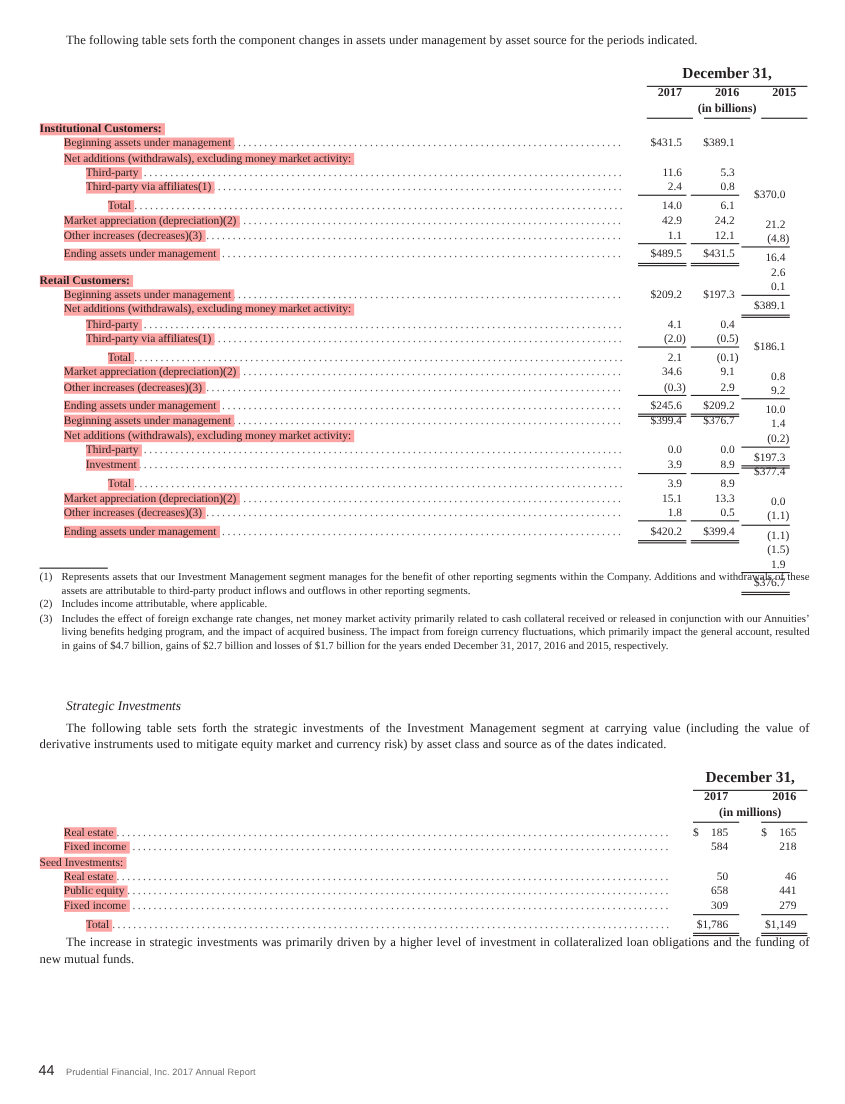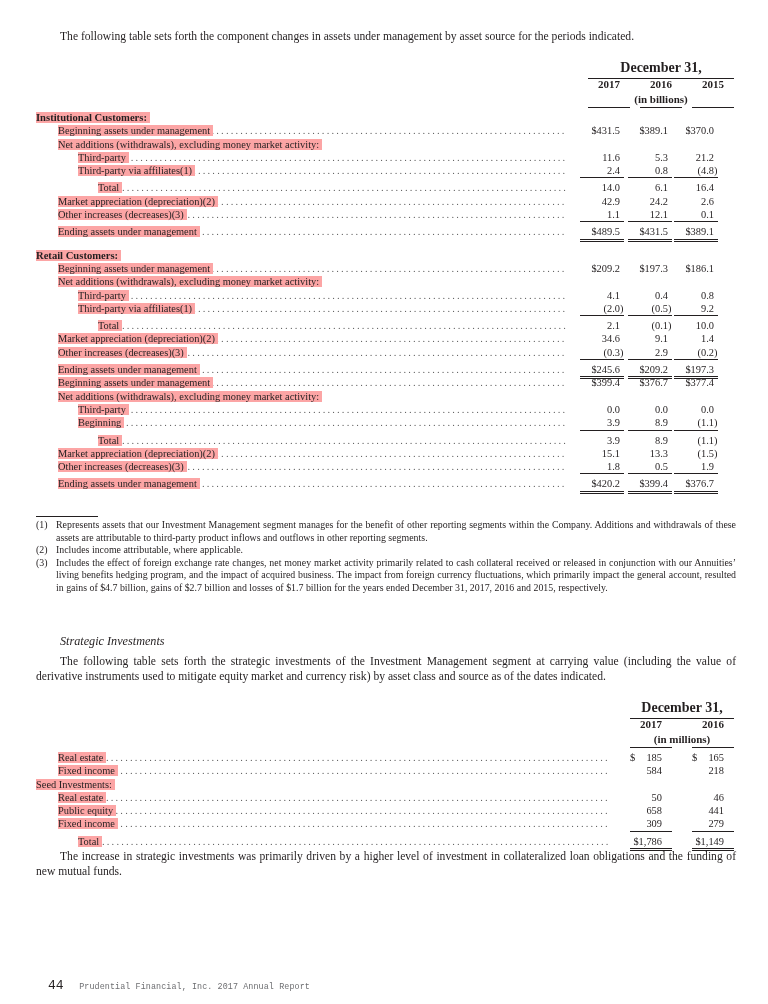--- a/index.html
+++ b/index.html
@@ -42,21 +42,21 @@
     position: absolute; left: 0; right: 0; top: 0; overflow: hidden; color: #555; letter-spacing: 2.2px;
   }
   .lbl.ind1 { left: 22px; width: 508px; }
   .lbl.ind2 { left: 42px; width: 488px; }
   .lbl.ind3 { left: 62px; width: 468px; }
   .hdr { font-weight: bold; font-size: 10.6px; }
   .v { position: absolute; width: 44px; text-align: right; }
   .v .p { display: inline-block; width: 4px; text-align: left; }
   .ul { border-bottom: 1px solid #231f20; }
   .dbl { border-bottom: 3px double #231f20; }
-  .c1 { left: 544px; } .c2 { left: 592px; } .c3 { left: 638px; }
+  .c1 { left: 544px; } .c2 { left: 592px; } .c3 { left: 638px; margin-top: 47px; }
 
   .footrule { position: absolute; left: 36px; top: 516px; width: 62px; border-top: 1px solid #231f20; }
   .notes { position: absolute; left: 36px; top: 519px; width: 700px; font-size: 9.9px; line-height: 12.6px; }
   .note { position: relative; padding-left: 20px; text-align: justify; }
   .note .n { position: absolute; left: 0; top: 0; }
 
   .sihead { position: absolute; left: 60px; top: 634px; font-style: italic; font-size: 12.2px; }
   .sipara {
     position: absolute; left: 36px; top: 655px; width: 700px; margin: 0;
     font-size: 11.6px; line-height: 14.5px; text-indent: 24px; text-align: justify;
@@ -69,21 +69,21 @@
   .si .lbl.ind1 { width: 550px; }
   .si .lbl.ind2 { width: 530px; }
   .s1 { left: 594px; } .s2 { left: 656px; }
   .si .v { width: 42px; }
   .si .v .p { width: 10px; }
 
   .closing {
     position: absolute; left: 36px; top: 850px; width: 700px; margin: 0;
     font-size: 11.6px; line-height: 14.5px; text-indent: 24px; text-align: justify;
   }
-  .folio { position: absolute; left: 48px; top: 964px; font-family: Liberation Mono, monospace; margin-top: 12px; }
+  .folio { position: absolute; left: 35px; top: 964px; font-family: Liberation Sans, sans-serif; }
   .folio .num { font-size: 13px; color: #231f20; }
   .folio .ttl { font-size: 8.4px; color: #6d6e71; margin-left: 6px; letter-spacing: 0.1px; }
 </style>
 </head>
 <body>
 
 <p class="intro">The following table sets forth the component changes in assets under management by asset source for the periods indicated.</p>
 
 <div class="aum">
   <div class="colhead">
@@ -201,21 +201,21 @@
       <div class="row">
         <div class="lbl ind1"><span class="t">Net additions (withdrawals), excluding money market activity:</span></div>
       </div>
       <div class="row">
         <div class="lbl ind2"><span class="dots">............................................................................................................................................................................................................................................................................................................</span><span class="t">Third-party</span></div>
         <div class="v c1">0.0<span class="p"></span></div>
         <div class="v c2">0.0<span class="p"></span></div>
         <div class="v c3">0.0<span class="p"></span></div>
       </div>
       <div class="row">
-        <div class="lbl ind2"><span class="dots">............................................................................................................................................................................................................................................................................................................</span><span class="t">Beginning</span></div>
+        <div class="lbl ind2"><span class="dots">............................................................................................................................................................................................................................................................................................................</span><span class="t">Investment</span></div>
         <div class="v c1 ul">3.9<span class="p"></span></div>
         <div class="v c2 ul">8.9<span class="p"></span></div>
         <div class="v c3 ul">(1.1<span class="p">)</span></div>
       </div>
       <div class="row gap">
         <div class="lbl ind3"><span class="dots">............................................................................................................................................................................................................................................................................................................</span><span class="t">Total</span></div>
         <div class="v c1">3.9<span class="p"></span></div>
         <div class="v c2">8.9<span class="p"></span></div>
         <div class="v c3">(1.1<span class="p">)</span></div>
       </div>

